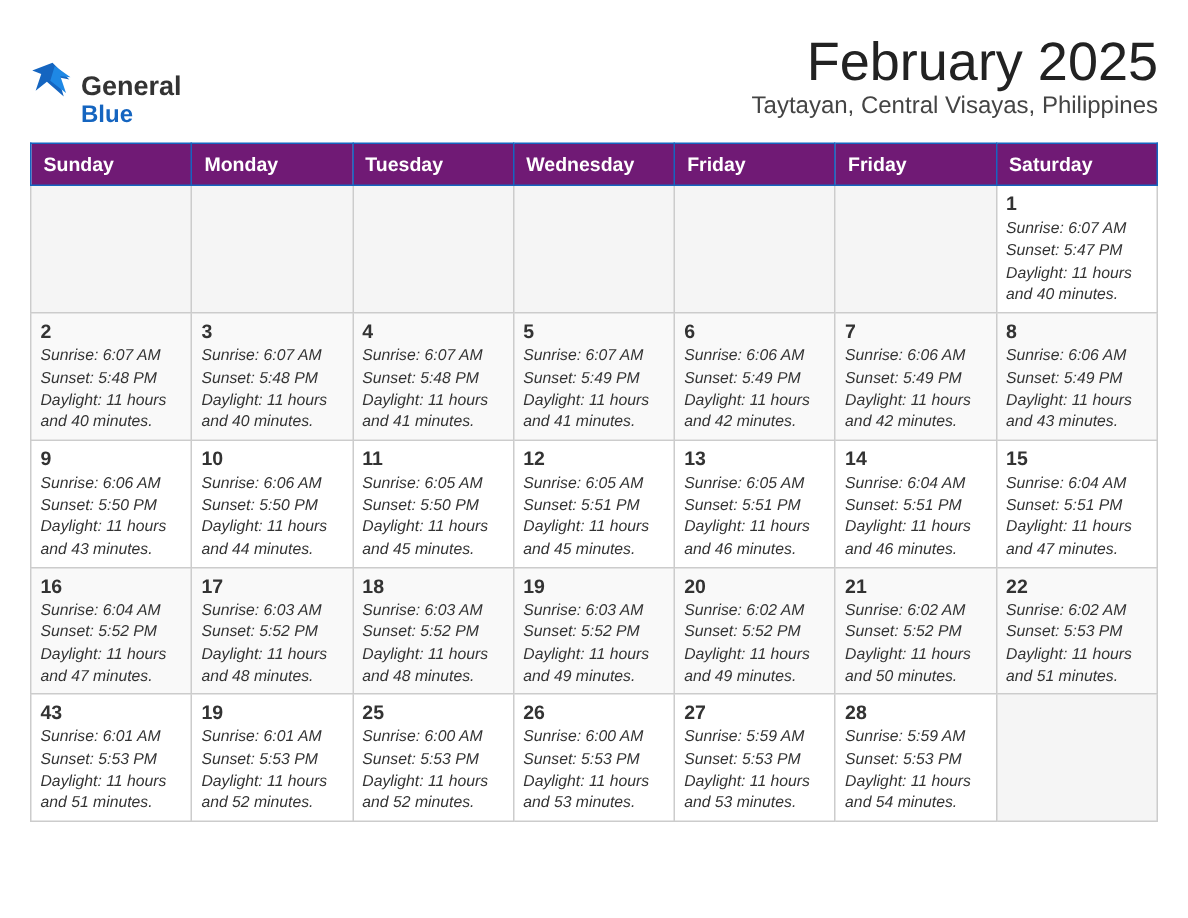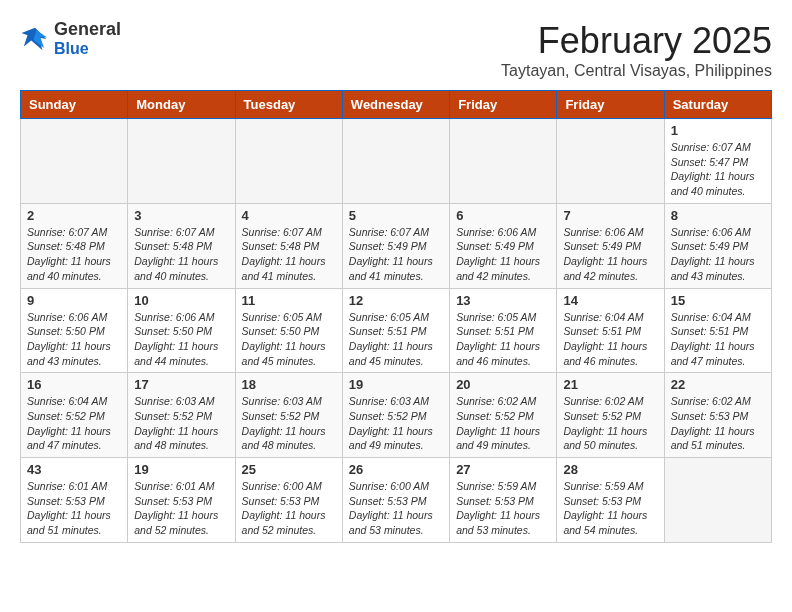--- a/index.html
+++ b/index.html
@@ -27,21 +27,21 @@
     .location-title {
       font-size: 16px;
       color: #444;
       text-align: right;
     }
     .calendar {
       width: 100%;
       border-collapse: collapse;
     }
     .calendar th {
-      background-color: #c2410c;
+      background-color: #701a75;
       color: #fff;
       text-align: left;
       padding: 6px 8px;
       font-size: 13px;
       border: 1px solid #1565c0;
     }
     .calendar td {
       vertical-align: top;
       border: 1px solid #ccc;
       padding: 4px 6px;
@@ -79,20 +79,21 @@
     }
     .logo-name {
       display: flex;
       flex-direction: column;
       line-height: 1.1;
     }
     .logo-general {
       font-size: 18px;
       font-weight: bold;
       color: #333;
+      margin-top: 28px;
     }
     .logo-blue {
       font-size: 16px;
       font-weight: bold;
       color: #1565c0;
     }
   </style>
 </head>
 <body>
 

